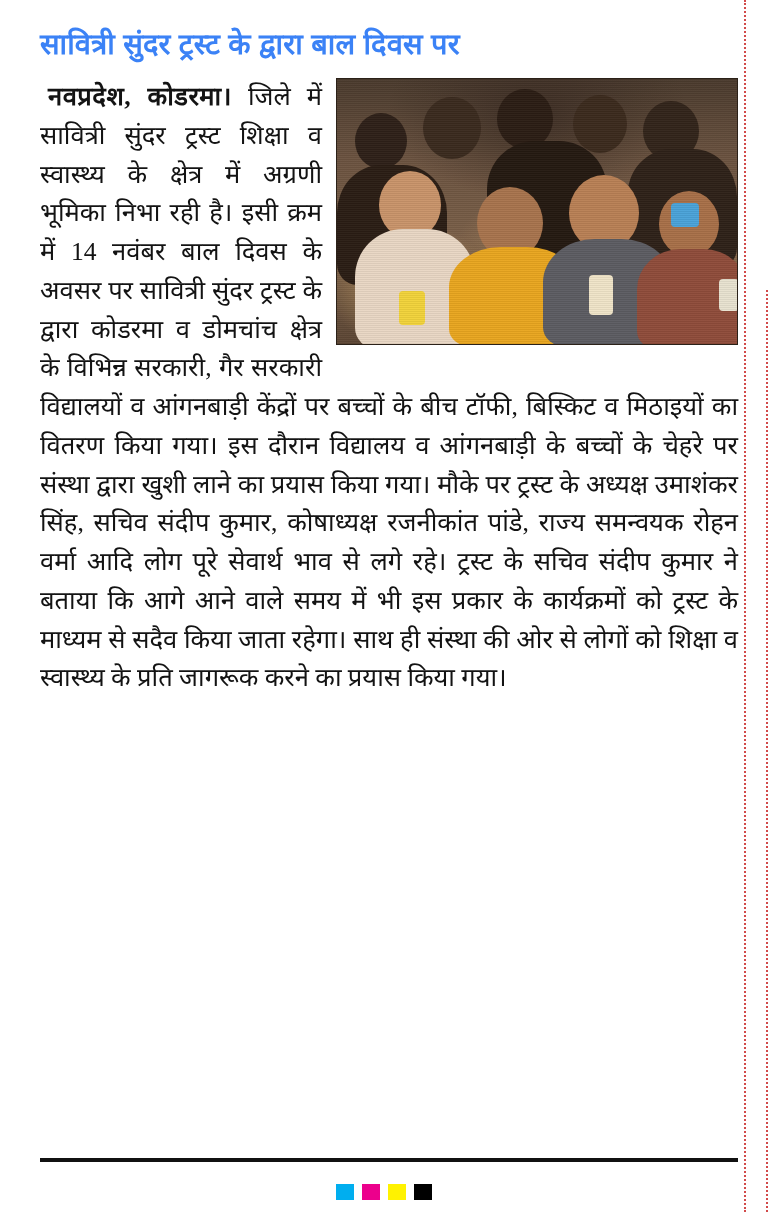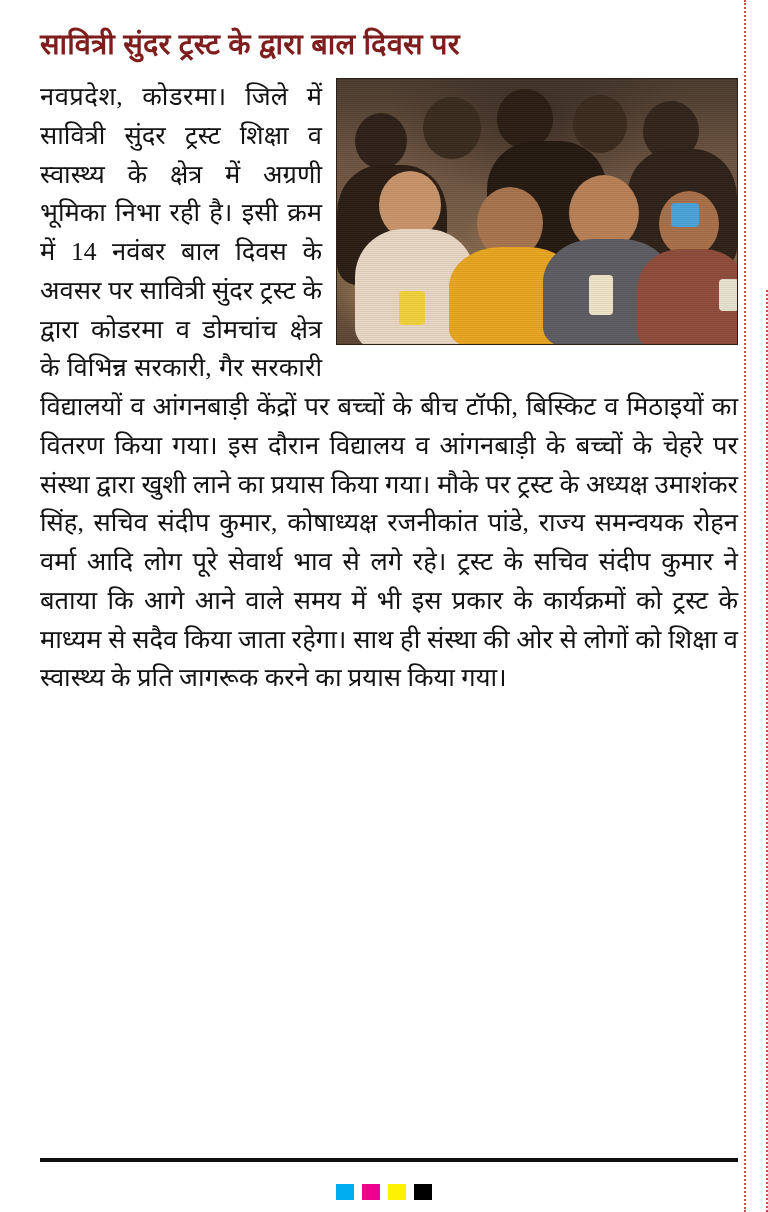--- a/index.html
+++ b/index.html
@@ -37,40 +37,41 @@
 
   
   .headline {
     margin: 22px 0 0 0;
     width: 660px;
     font-family: "Liberation Sans", "DejaVu Sans", sans-serif;
     font-weight: bold;
     font-size: 29px;
     line-height: 1.52;
     letter-spacing: 0.2px;
-    color: #7f1d1d;
+    color: #3b82f6;
   }
   .headline .hl-line { display: block; }
 
   
   .article {
     margin-top: 12px;
     width: 698px;
     font-size: 25.5px;
     line-height: 1.52;
     text-align: justify;
     text-justify: inter-word;
     color: #131313;
     font-family: "Liberation Serif", "DejaVu Serif", serif;
   }
   .article p { margin: 0; }
 
   .dateline {
-    font-weight: normal;
+    font-weight: bold;
     letter-spacing: 0.5px;
+    margin-left: 8px;
   }
 
   
   .photo {
     float: right;
     width: 400px;
     height: 265px;
     margin: 6px 0 6px 14px;
     position: relative;
     overflow: hidden;

